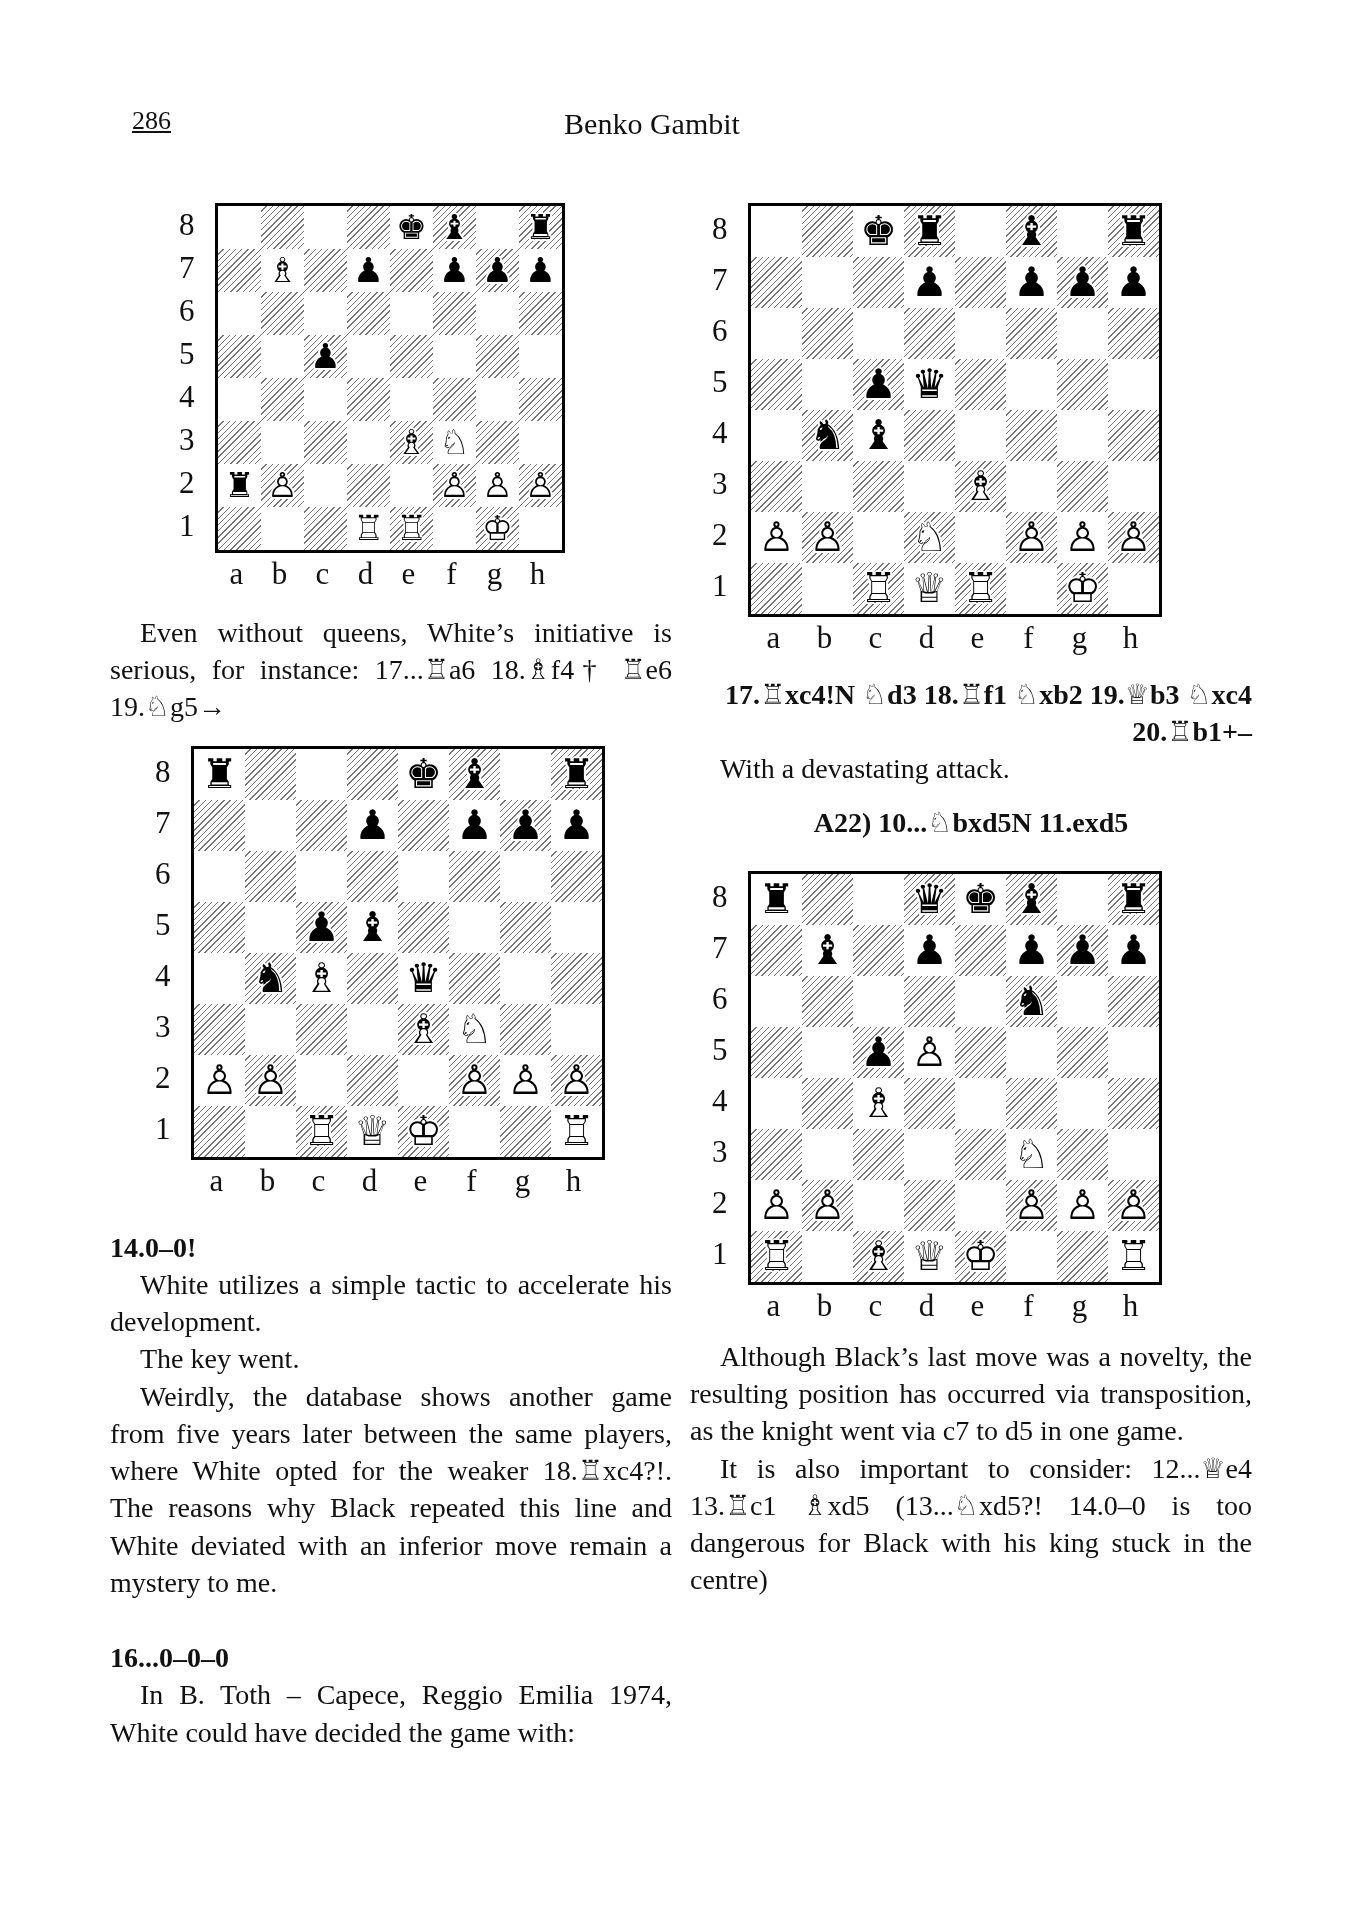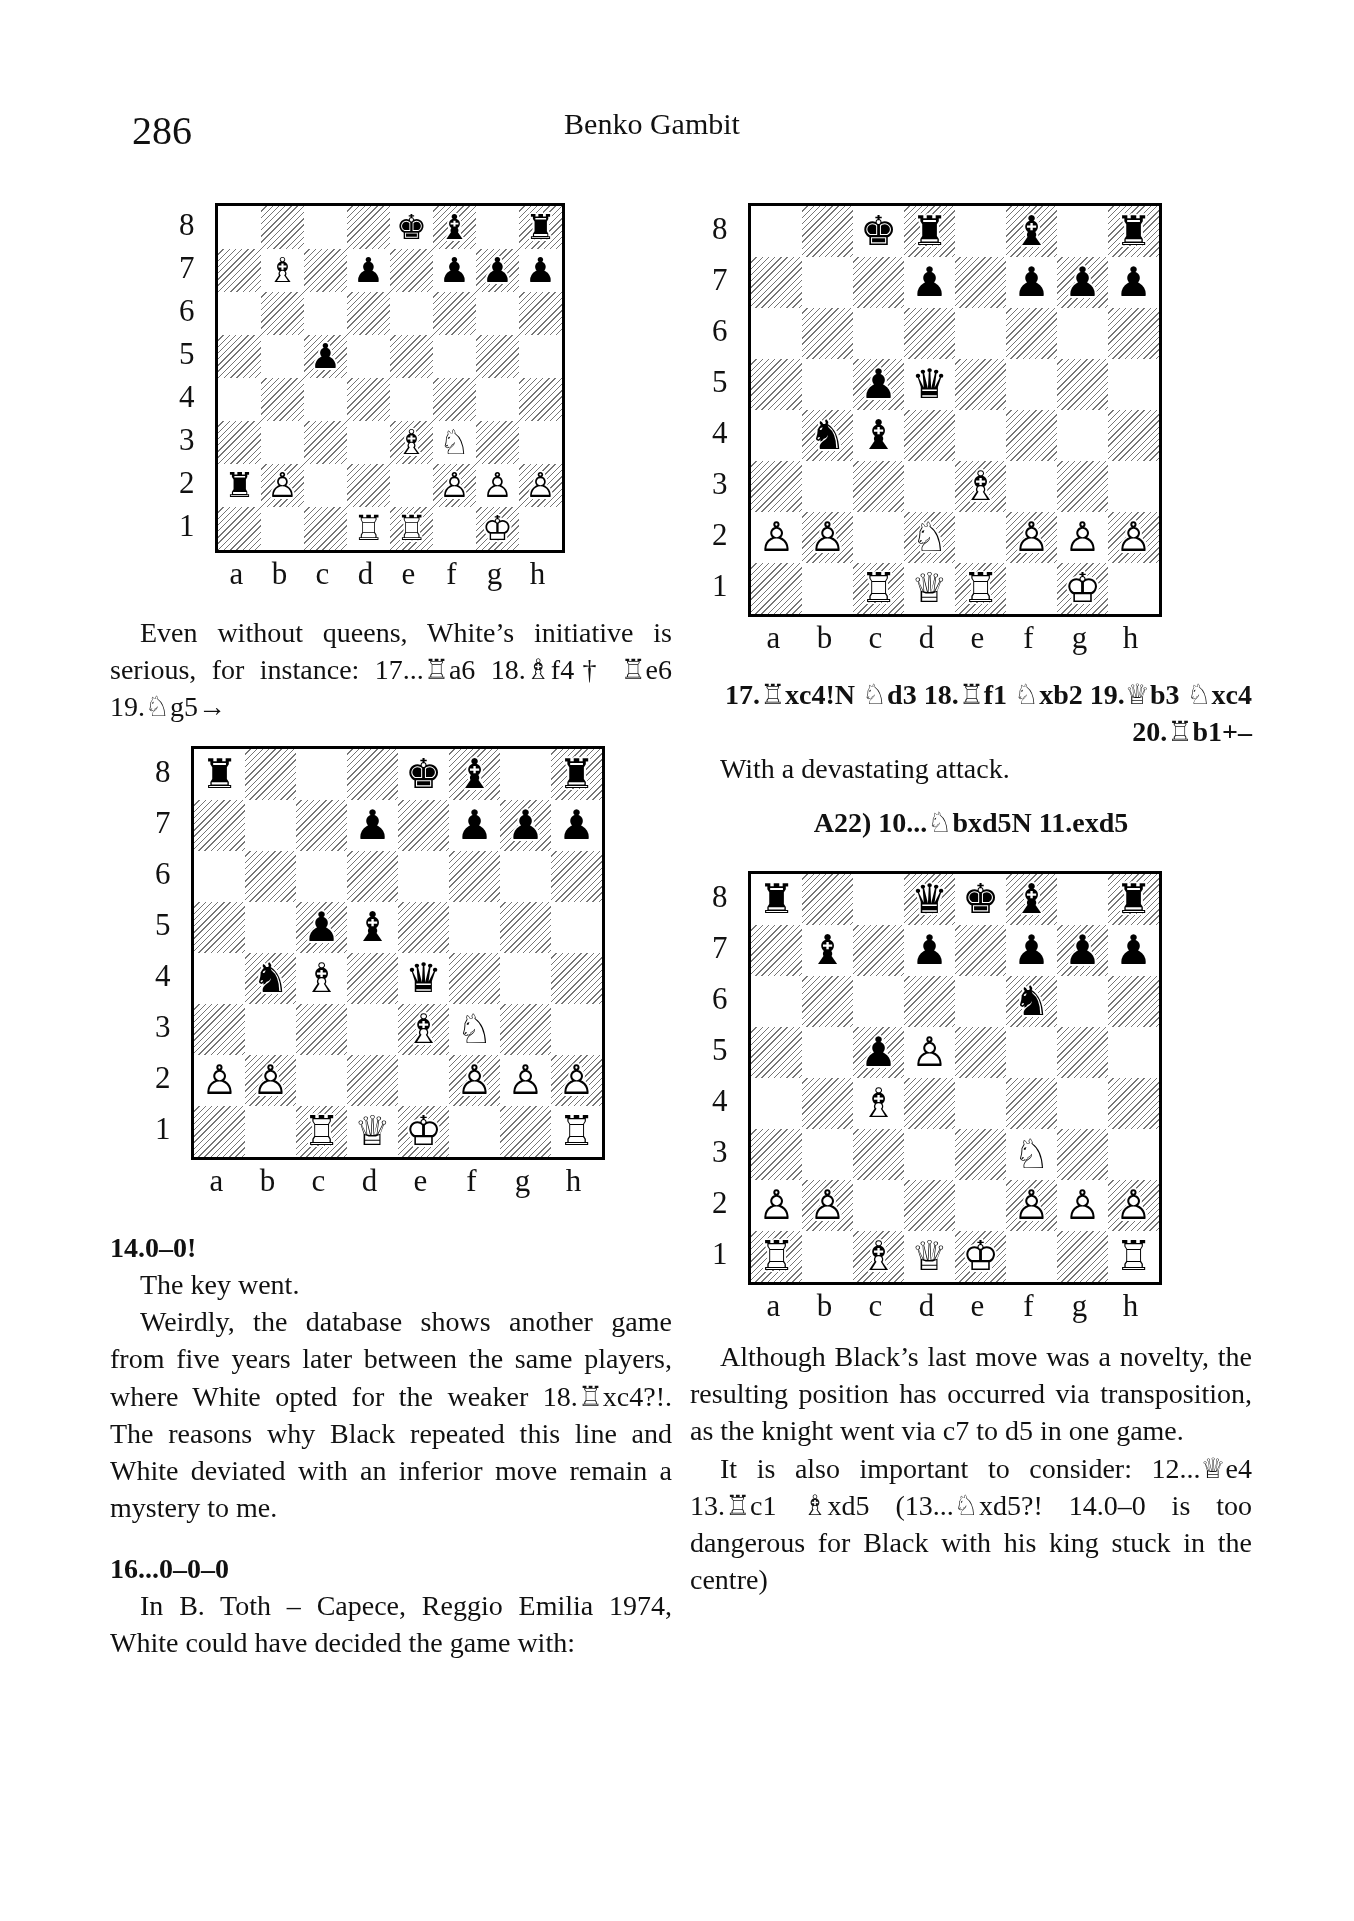--- a/index.html
+++ b/index.html
@@ -2,21 +2,21 @@
 <html><head>
 <meta charset="utf-8">
 <style>
   html,body{margin:0;padding:0;background:#ffffff;}
   body{
     width:1354px;height:1921px;position:relative;
     font-family:"Liberation Serif","DejaVu Serif","DejaVu Sans",serif;
     font-size:28px;line-height:1.33;color:#111;
     -webkit-font-smoothing:antialiased;
   }
-  .pageno{position:absolute;left:132px;top:104px;font-size:40px;}
+  .pageno{position:absolute;left:132px;top:104px;font-size:26px;text-decoration:underline;}
   .running-head{position:absolute;left:0;top:104px;width:1304px;text-align:center;font-size:30px;}
   .col{position:absolute;top:0;width:562px;}
   .col-left{left:110px;}
   .col-right{left:690px;}
   p{margin:0;text-align:justify;}
   .indent{text-indent:30px;}
   .h-move{font-weight:700;text-align:left;}
   .h-center{font-weight:700;text-align:center;}
 
   
@@ -443,25 +443,26 @@
         <div>c</div>
         <div>d</div>
         <div>e</div>
         <div>f</div>
         <div>g</div>
         <div>h</div>
       </div>
   </div>
 
   <p class="h-move" style="margin-top:30px;">14.0–0!</p>
+  <p class="indent">White utilizes a simple tactic to accelerate his development.</p>
 
   <p class="indent">The key went.</p>
   <p class="indent">Weirdly, the database shows another game from five years later between the same players, where White opted for the weaker 18.♖xc4?!. The reasons why Black repeated this line and White deviated with an inferior move remain a mystery to me.</p>
 
-  <p class="h-move" style="margin-top:23px;">16...0–0–0</p>
+  <p class="h-move" style="margin-top:38px;">16...0–0–0</p>
   <p class="indent">In B. Toth – Capece, Reggio Emilia 1974, White could have decided the game with:</p>
 </div>
 
 <div class="col col-right">
 
   <div class="diagram" style="--sq:51px;margin-left:22px;margin-top:203px;">
     <div class="board-row">
       <div class="ranks">
           <div>8</div>
           <div>7</div>

